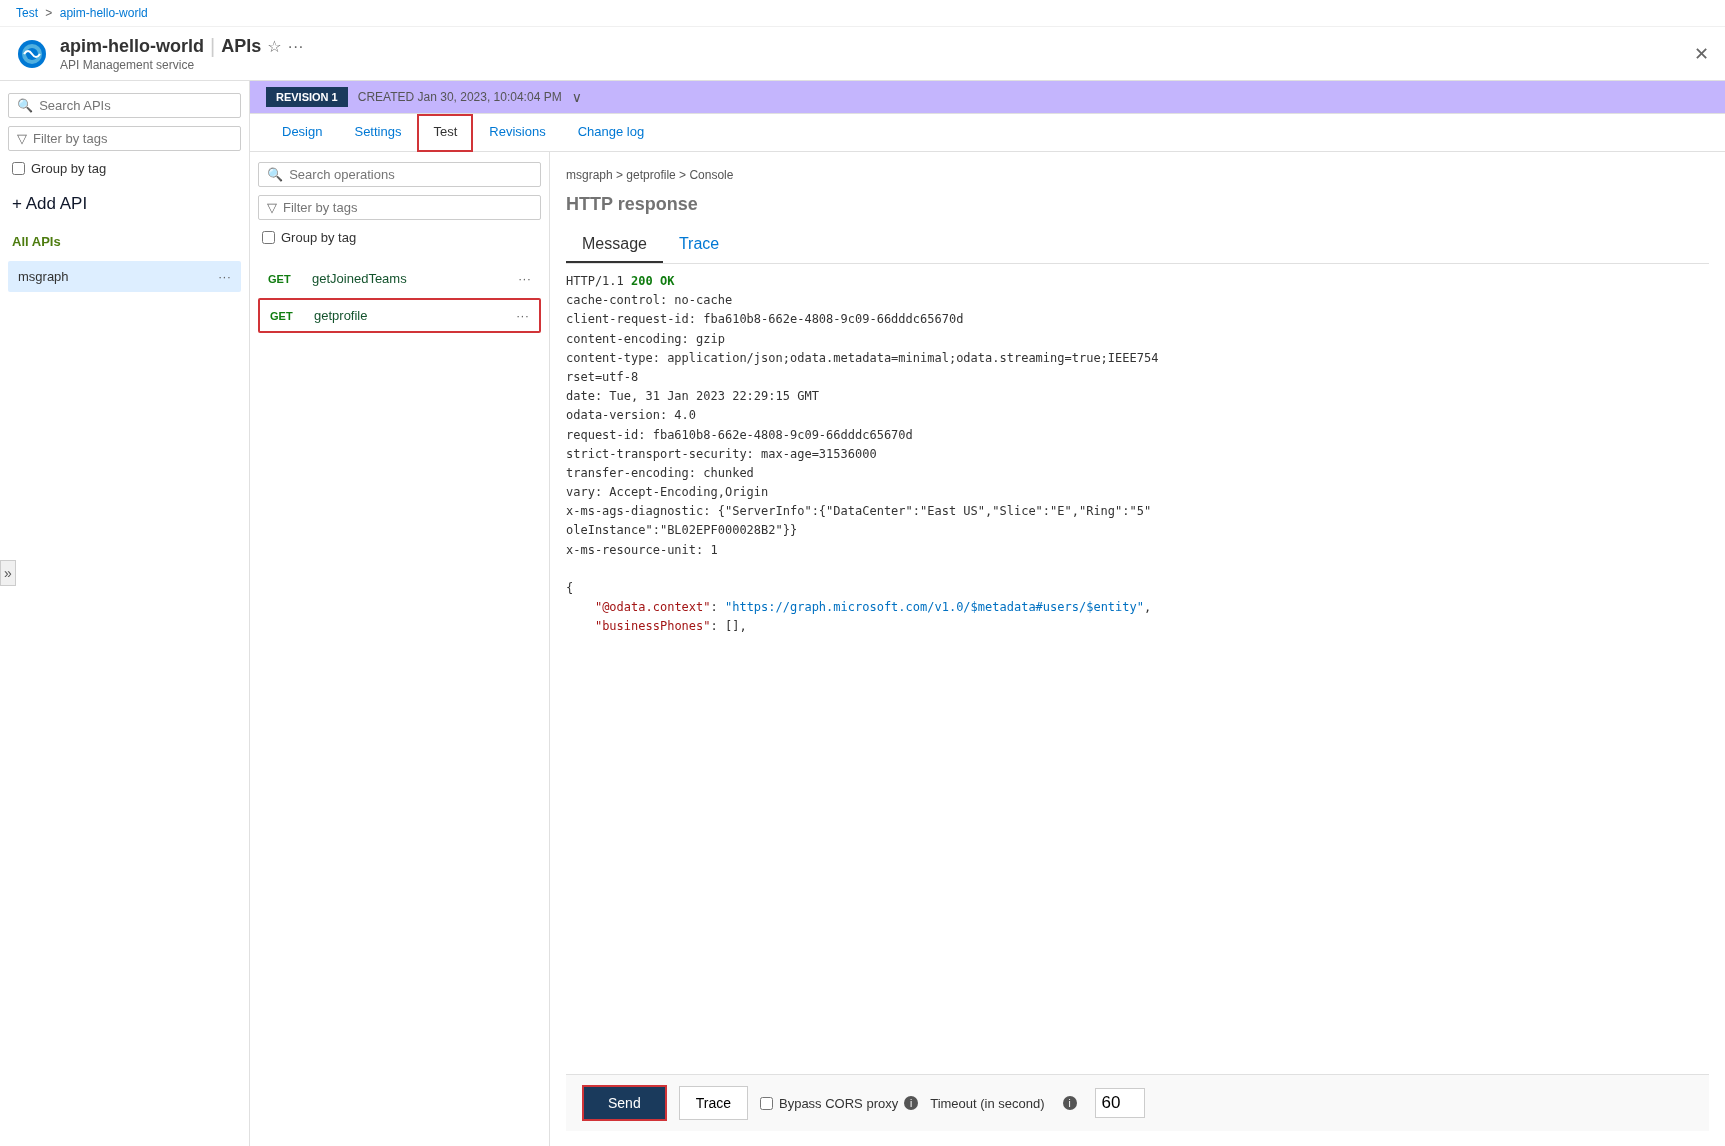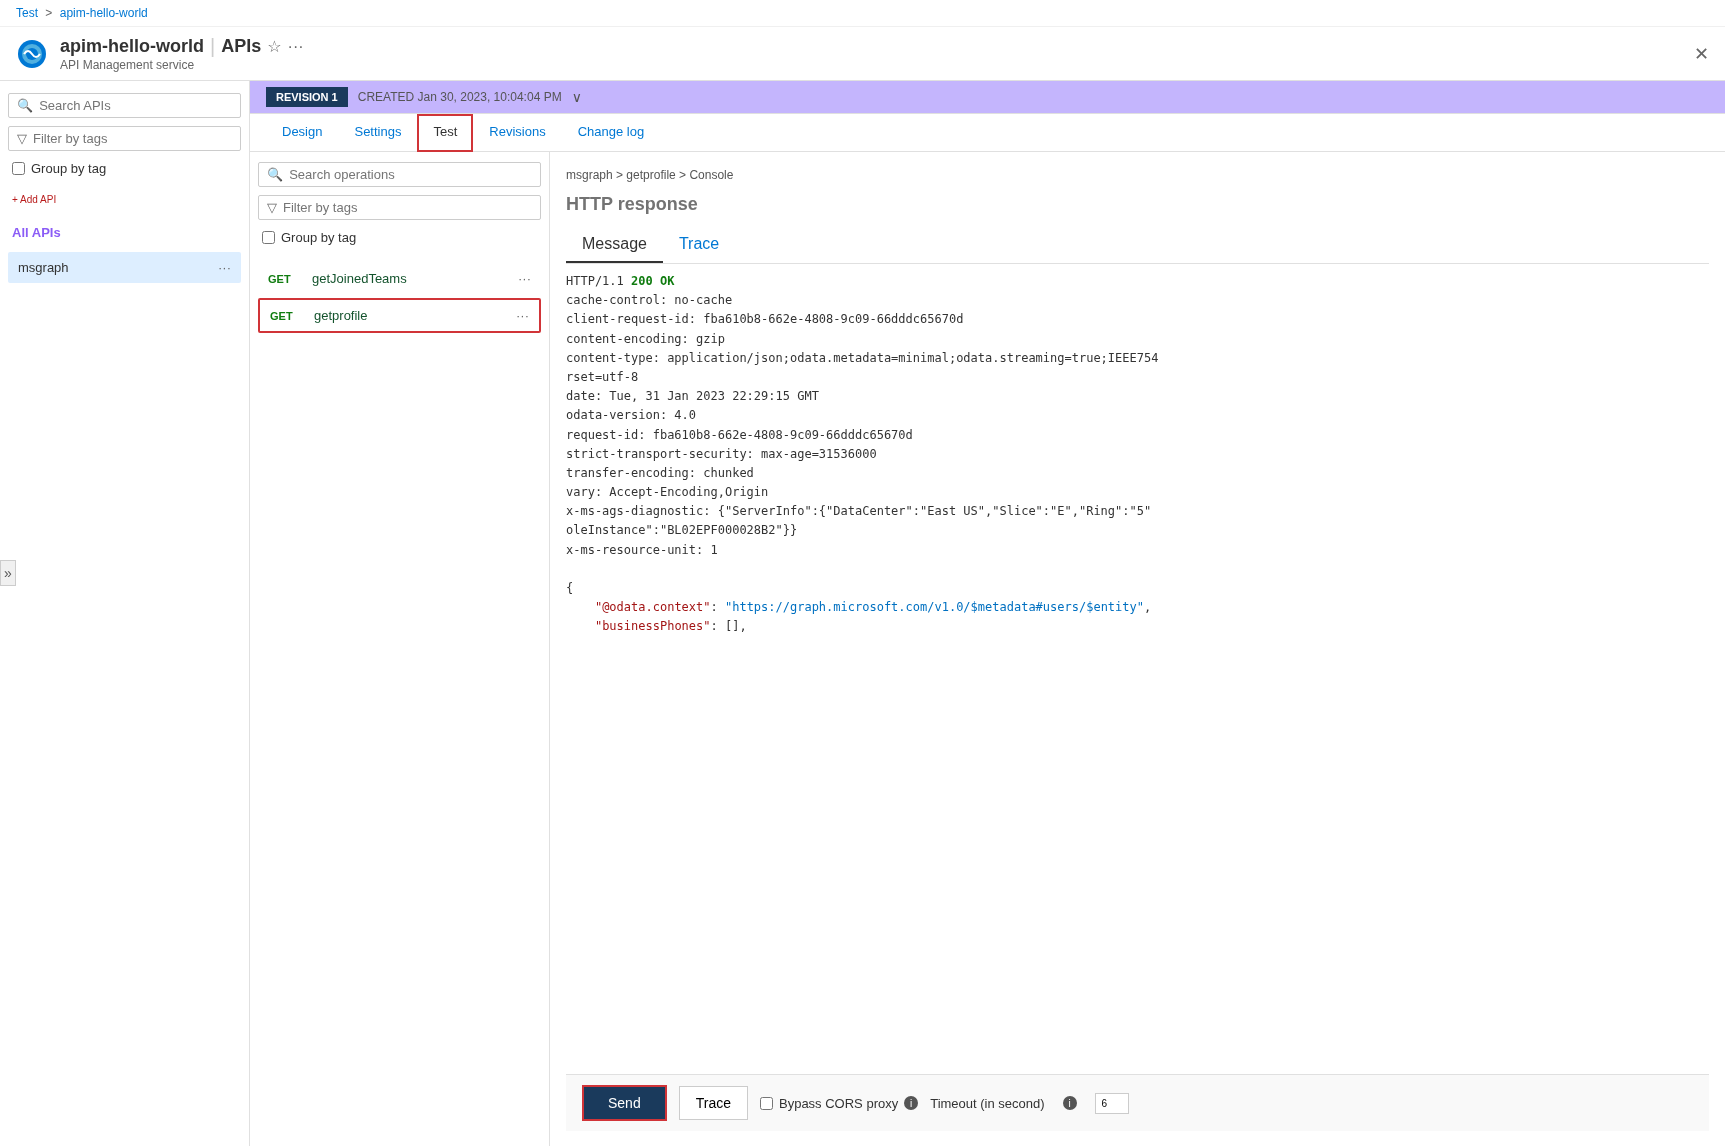--- a/index.html
+++ b/index.html
@@ -12,22 +12,22 @@
     .main-layout { display: flex; height: calc(1146px - 80px); }
 
     
     .sidebar { width: 250px; border-right: 1px solid #e0e0e0; padding: 12px 8px; display: flex; flex-direction: column; gap: 8px; flex-shrink: 0; }
     .sidebar-search { display: flex; align-items: center; border: 1px solid #ccc; border-radius: 2px; padding: 4px 8px; gap: 6px; }
     .sidebar-search input { border: none; outline: none; font-size: 13px; width: 100%; color: #666; }
     .sidebar-filter { display: flex; align-items: center; border: 1px solid #ccc; border-radius: 2px; padding: 4px 8px; gap: 6px; }
     .sidebar-filter input { border: none; outline: none; font-size: 13px; width: 100%; color: #666; }
     .sidebar-group-by { display: flex; align-items: center; gap: 6px; padding: 2px 4px; }
     .sidebar-group-by input[type=checkbox] { }
-    .sidebar-add-api { display: flex; align-items: center; gap: 6px; color: #b91c1c; cursor: pointer; padding: 4px 4px; font-size: 10px; margin-top: 4px; }
-    .sidebar-section-title { font-size: 13px; font-weight: 600; color: #8b5cf6; padding: 4px; margin-top: 4px; }
+    .sidebar-add-api { display: flex; align-items: center; gap: 6px; color: #0f172a; cursor: pointer; padding: 4px 4px; font-size: 17px; margin-top: 4px; }
+    .sidebar-section-title { font-size: 13px; font-weight: 600; color: #4d7c0f; padding: 4px; margin-top: 4px; }
     .sidebar-api-item { display: flex; align-items: center; justify-content: space-between; padding: 8px 10px; cursor: pointer; border-radius: 2px; }
     .sidebar-api-item.active { background: #ddeeff; }
     .sidebar-api-item .api-name { font-size: 13px; color: #333; }
     .sidebar-api-item .dots { color: #666; }
 
     
     .content { flex: 1; display: flex; flex-direction: column; overflow: hidden; }
 
     
     .revision-bar { display: flex; align-items: center; background: #c4b5fd; padding: 6px 16px; gap: 10px; border-bottom: 1px solid #e0e0e0; }
@@ -68,21 +68,21 @@
     .json-key { color: #a31515; }
     .json-value { color: #0070c1; }
 
     
     .bottom-bar { display: flex; align-items: center; gap: 12px; padding: 10px 16px; border-top: 1px solid #e0e0e0; background: #f9f9f9; }
     .send-button { background: #1a3a5c; color: #fff; border: none; padding: 8px 24px; font-size: 14px; cursor: pointer; font-weight: 500; border: 2px solid #d13438; }
     .trace-button { background: #fff; border: 1px solid #ccc; padding: 8px 16px; font-size: 14px; cursor: pointer; }
     .bypass-cors { display: flex; align-items: center; gap: 6px; font-size: 13px; color: #333; }
     .bypass-cors input { }
     .timeout-label { display: flex; align-items: center; gap: 18px; font-size: 13px; color: #333; }
-    .timeout-input { width: 34px; border: 1px solid #ccc; padding: 4px 6px; font-size: 10px; }
+    .timeout-input { width: 50px; border: 1px solid #ccc; padding: 4px 6px; font-size: 17px; }
     .info-icon { width: 14px; height: 14px; background: #555; border-radius: 50%; color: #fff; font-size: 10px; display: inline-flex; align-items: center; justify-content: center; cursor: pointer; }
 
     pre { white-space: pre-wrap; word-break: break-all; }
   </style>
 </head>
 <body>
 
 <div style="padding: 6px 16px; font-size: 12px; color: #0078d4; border-bottom: 1px solid #f0f0f0; background:#fff;">
   <a style="color:#0078d4;text-decoration:none;">Test</a>
   <span style="color:#666;margin:0 4px;">&gt;</span>

